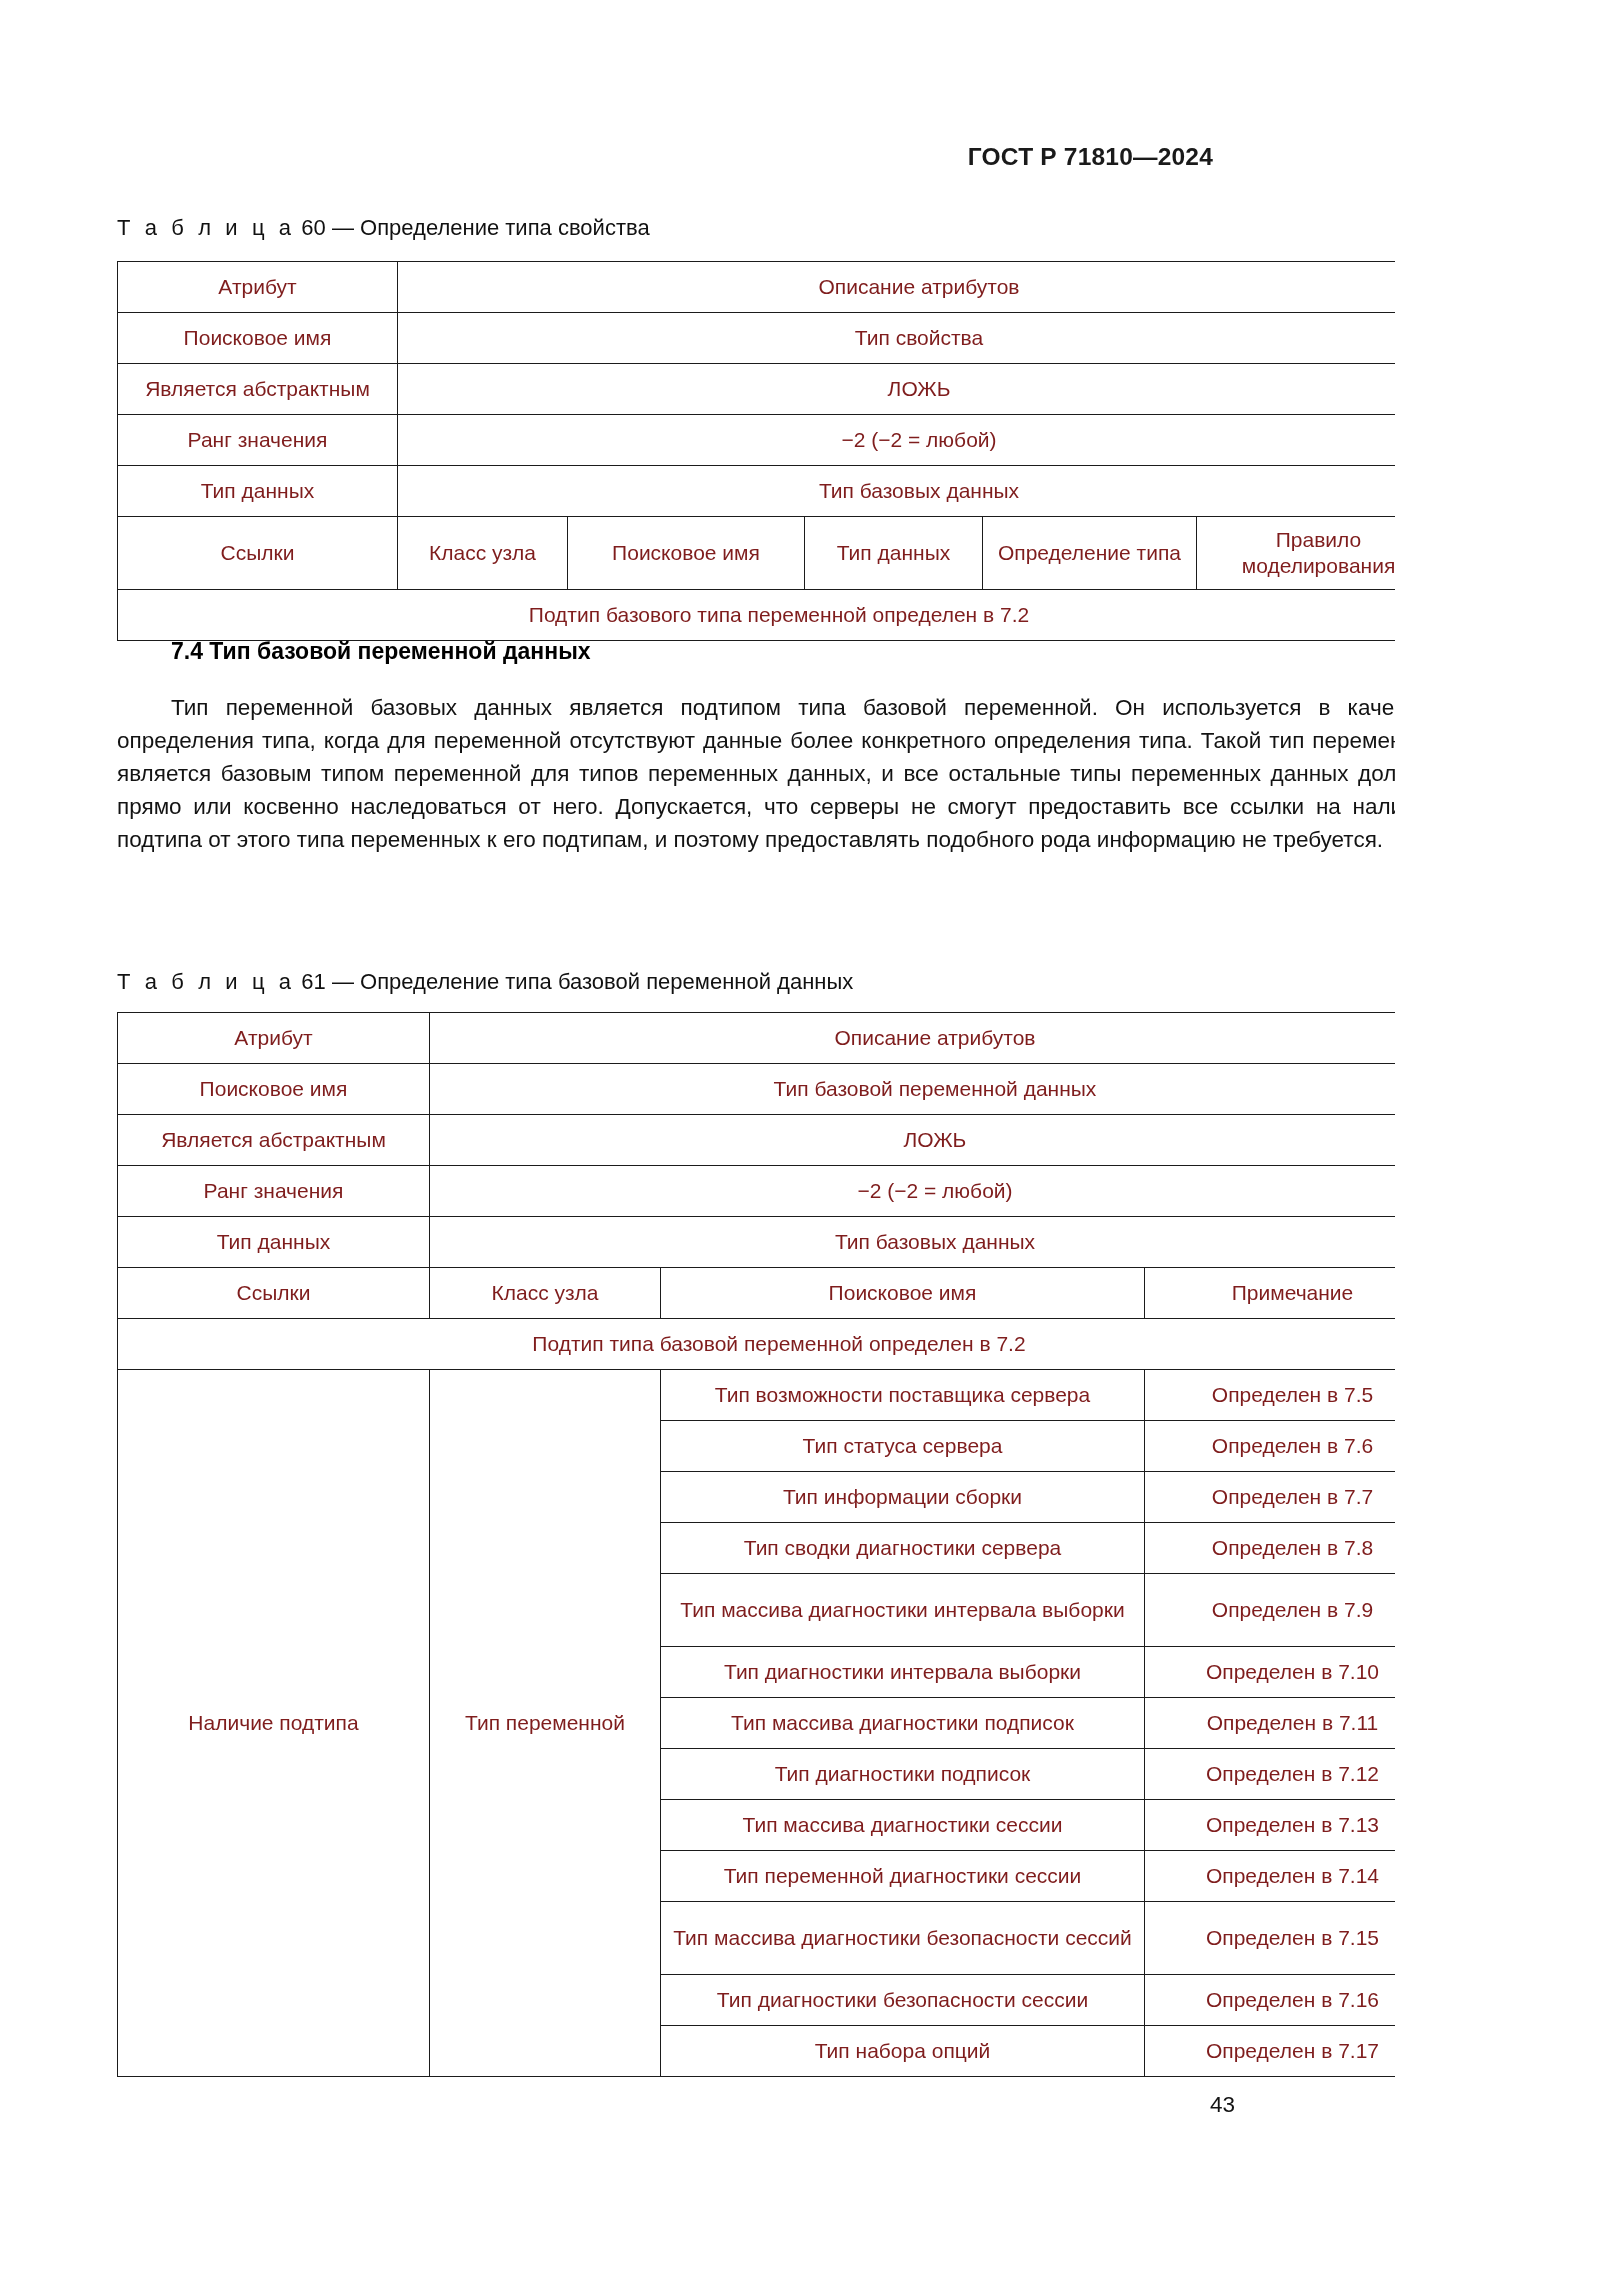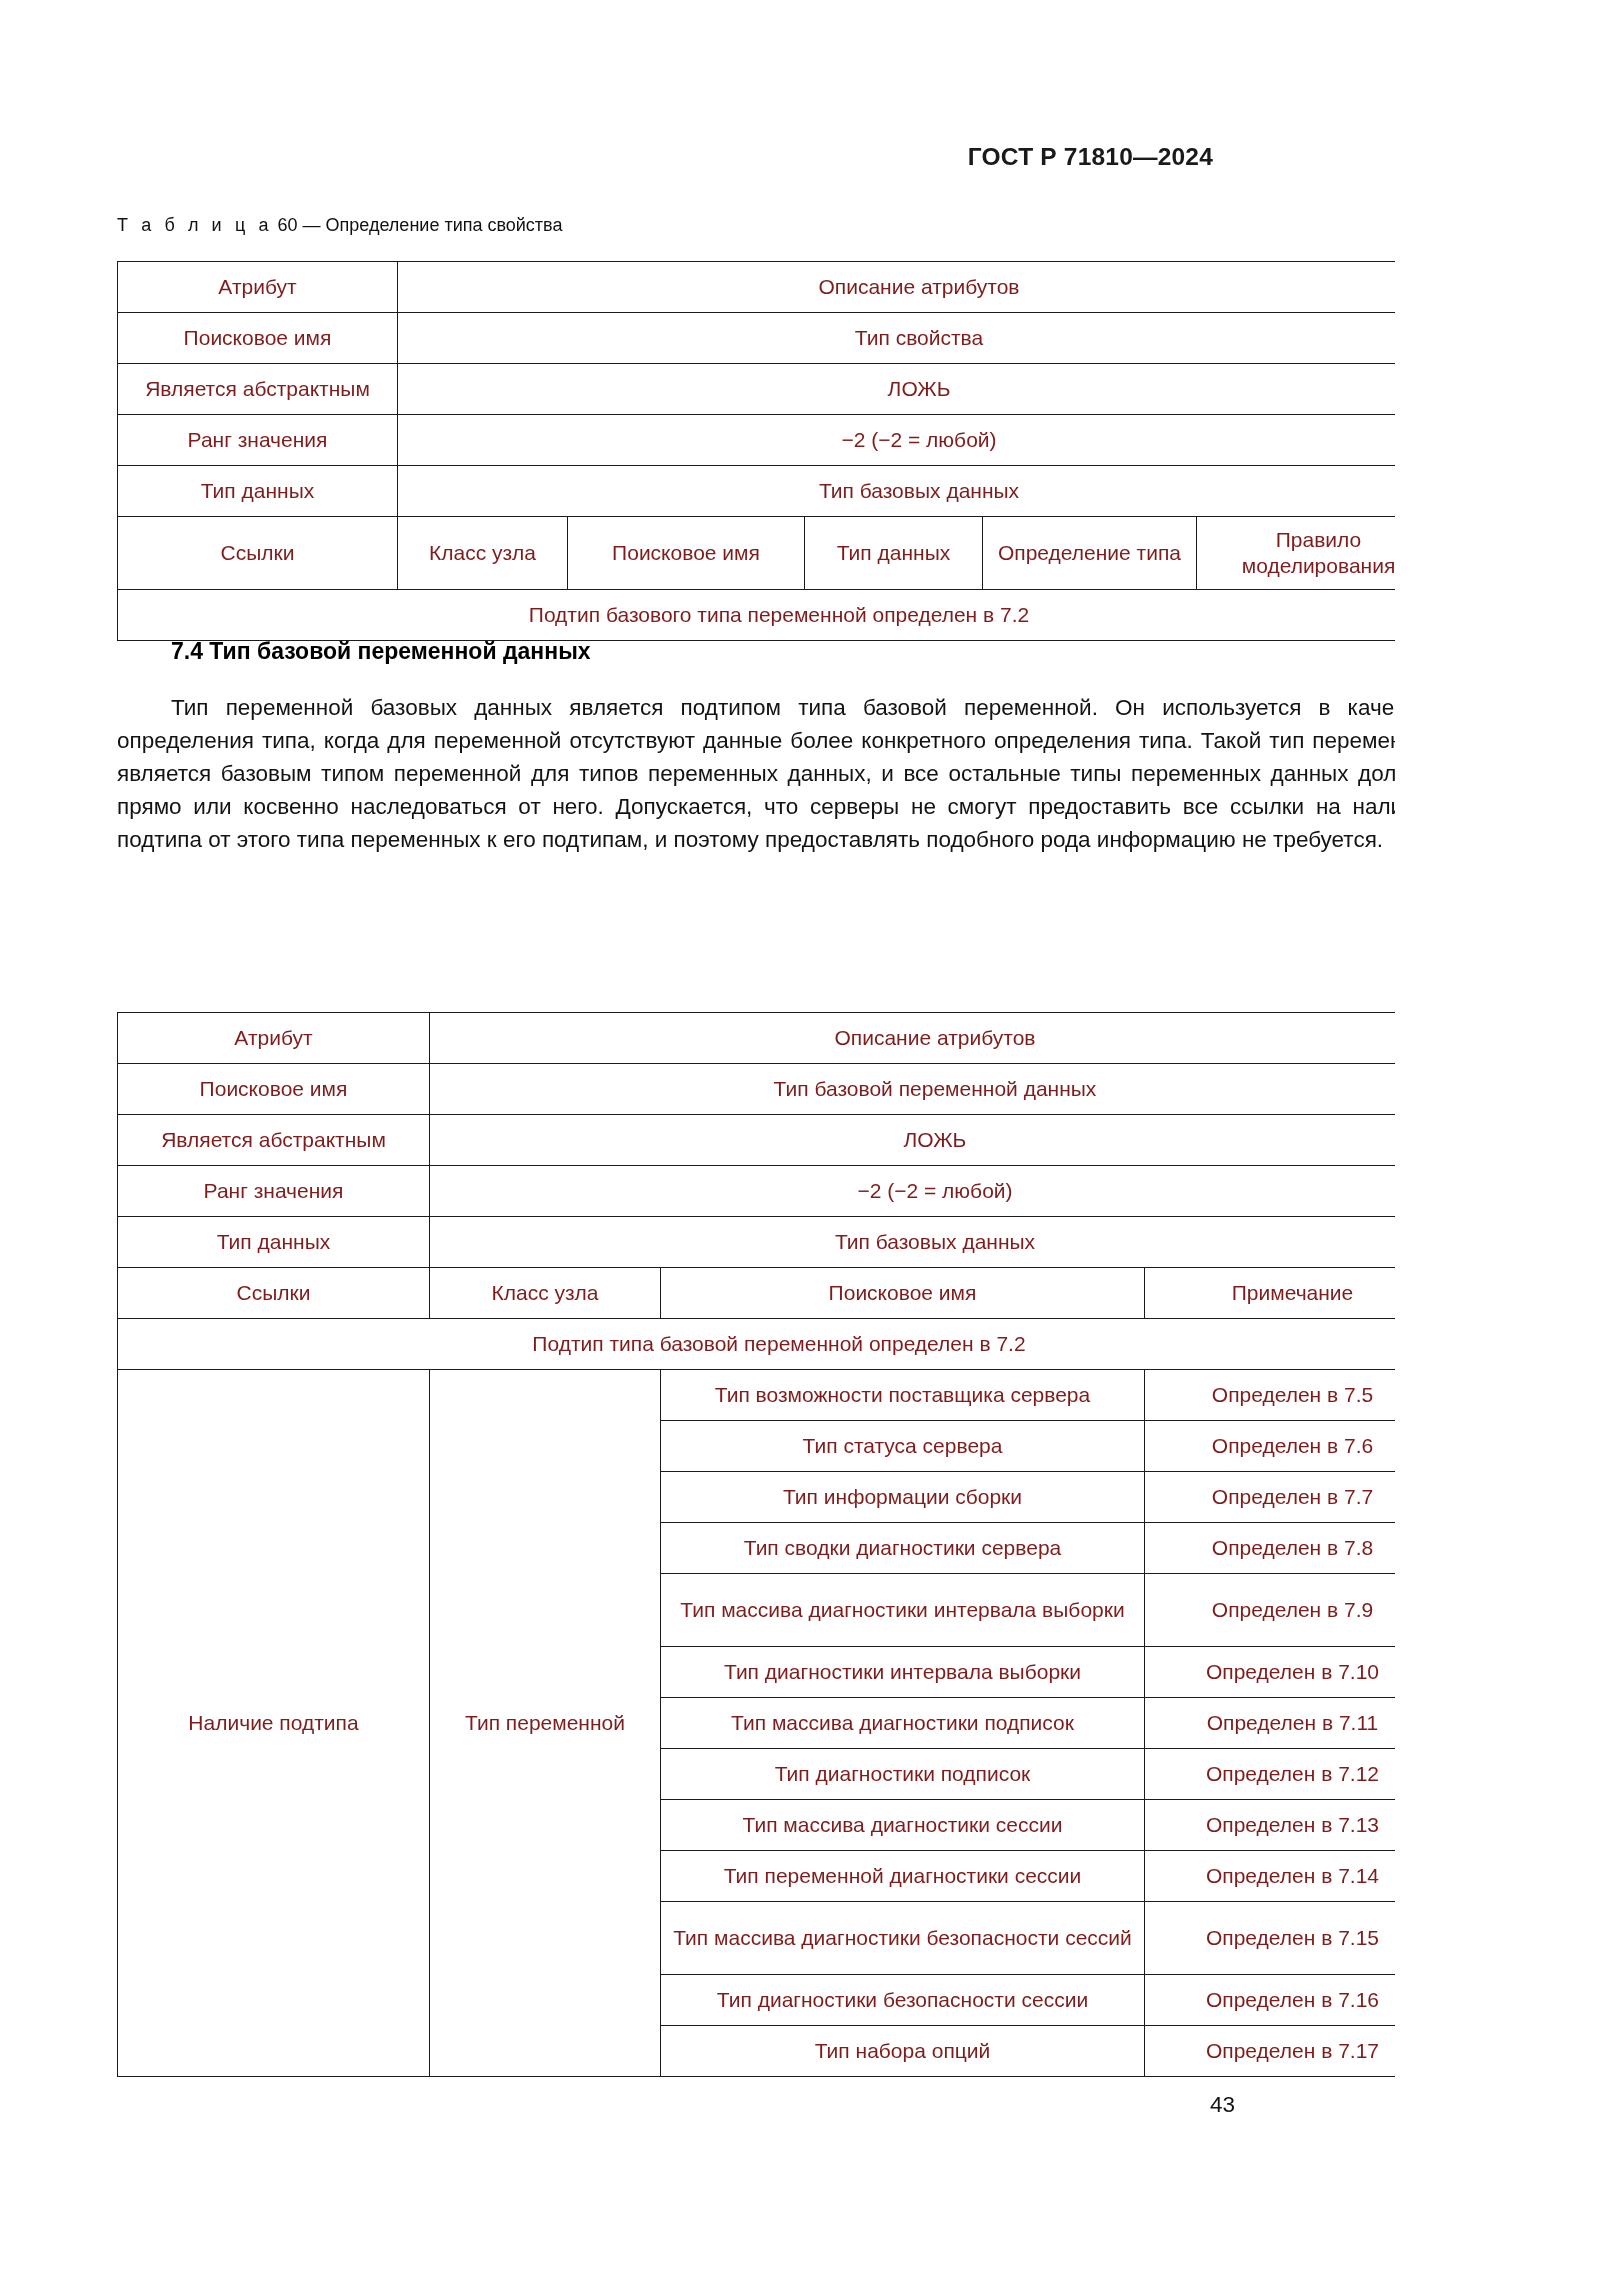--- a/index.html
+++ b/index.html
@@ -30,21 +30,21 @@
   }
 
   
   .content {
     position: absolute;
     left: 117px;
     width: 1323px;
   }
 
   .table-caption {
-    font-size: 18px;
+    font-size: 22px;
     line-height: 1.25;
     white-space: nowrap;
     color: #111;
   }
   .table-caption .tc-word {
     letter-spacing: 4.1px;
   }
 
   h2.section-heading {
     font-size: 23px;
@@ -162,20 +162,28 @@
 
   <div class="content" style="top:637px;">
     <h2 class="section-heading" style="margin-left:54px;">7.4 Тип базовой переменной данных</h2>
   </div>
 
   <div class="content" style="top:691px;">
     <p class="body-par">Тип переменной базовых данных является подтипом типа базовой переменной. Он используется в качестве определения типа, когда для переменной отсутствуют данные более конкретного определения типа. Такой тип переменной является базовым типом переменной для типов переменных данных, и все остальные типы переменных данных должны прямо или косвенно наследоваться от него. Допускается, что серверы не смогут предоставить все ссылки на наличие подтипа от этого типа переменных к его подтипам, и поэтому предоставлять подобного рода информацию не требуется.</p>
   </div>
 
 
+  <div class="content" style="top:968px;">
+    <div class="table-caption">
+      <span class="tc-word">Т а б л и ц а</span>
+      <span>61</span>
+      <span>—</span>
+      <span>Определение типа базовой переменной данных</span>
+    </div>
+  </div>
 
   <div class="content" style="top:1012px;">
     <table class="gost">
       <colgroup>
         <col style="width:312px">
         <col style="width:231px">
         <col style="width:484px">
         <col style="width:296px">
       </colgroup>
       <tbody>

